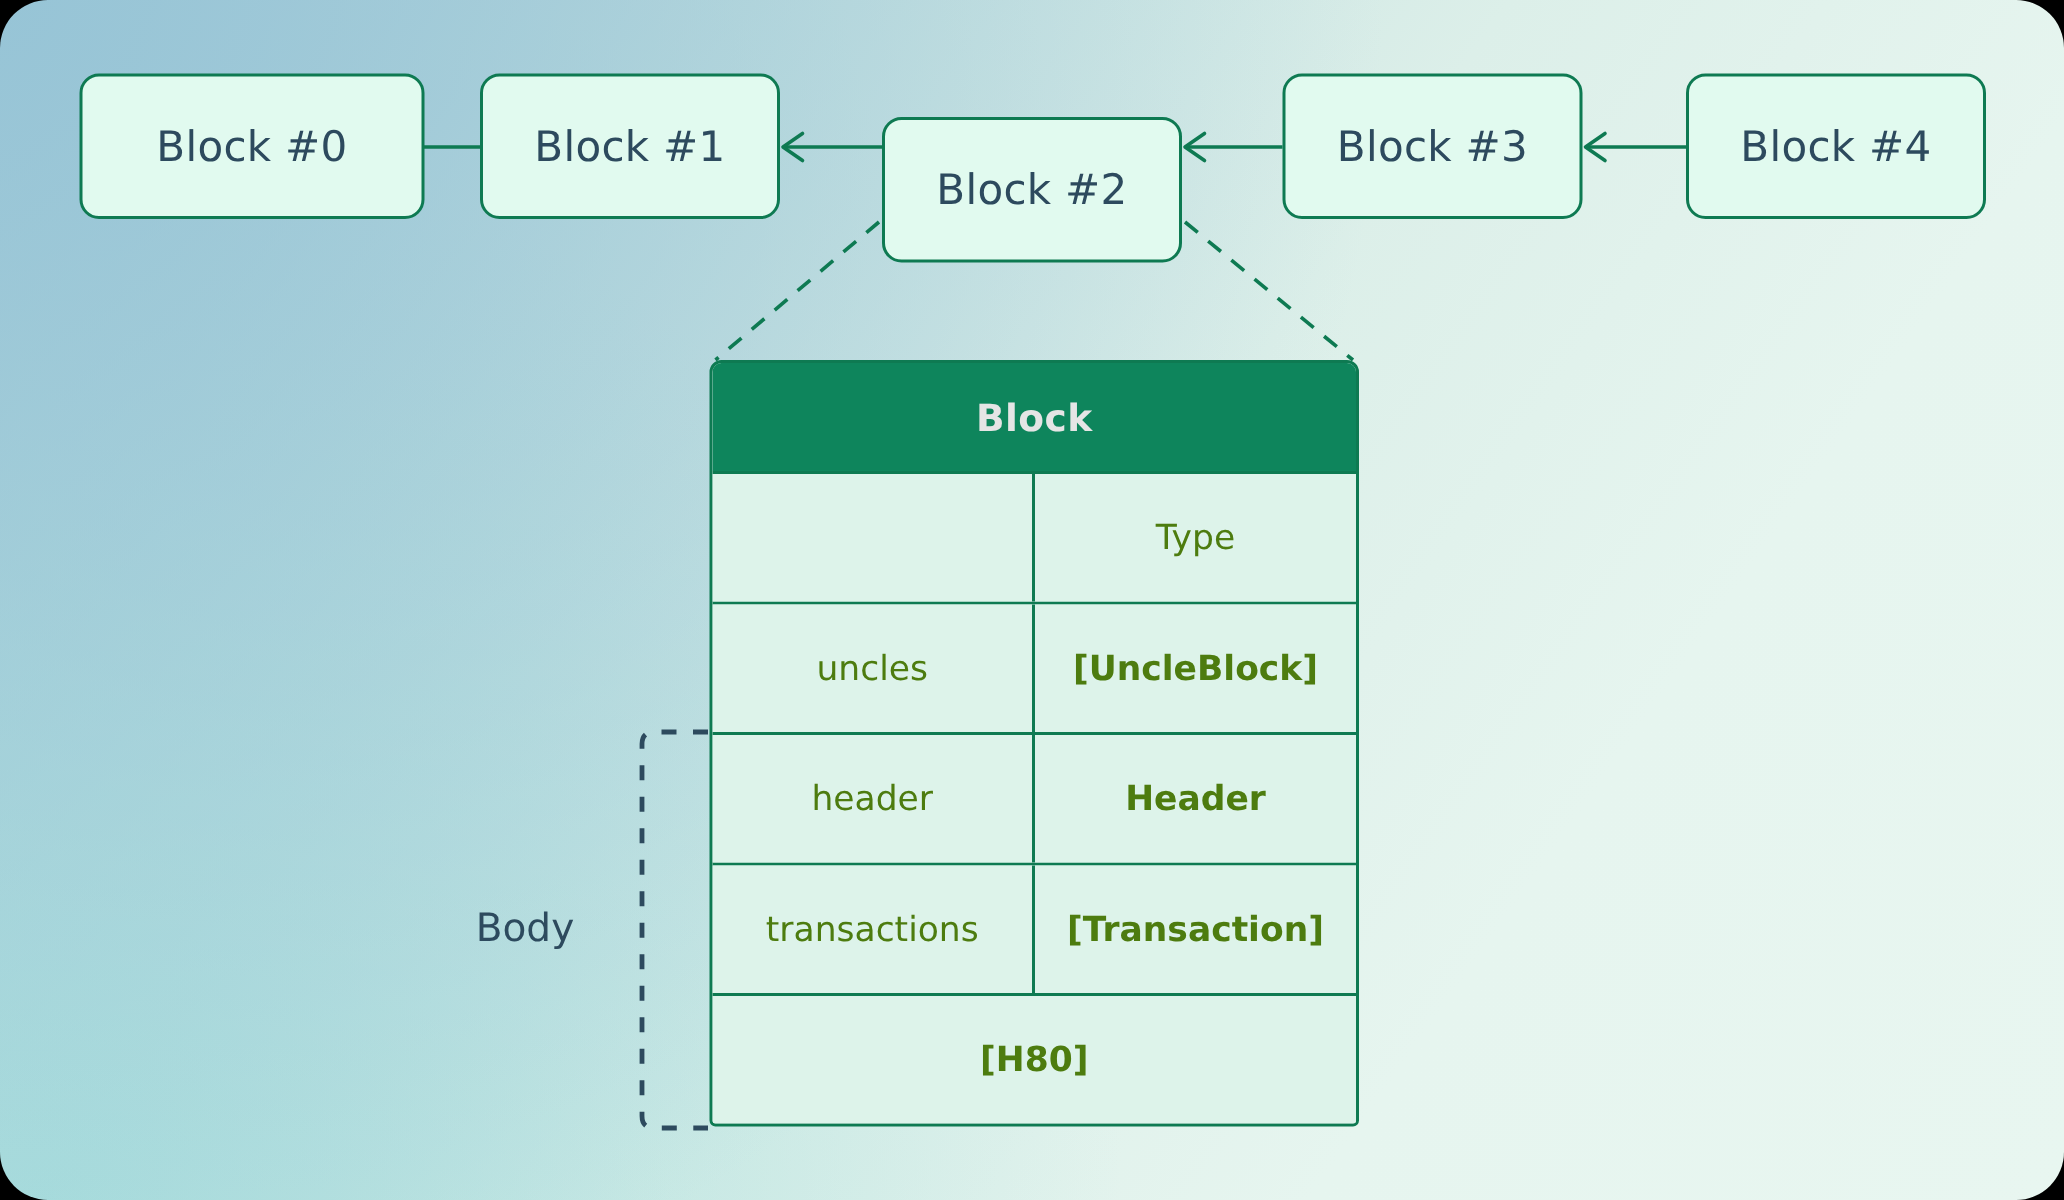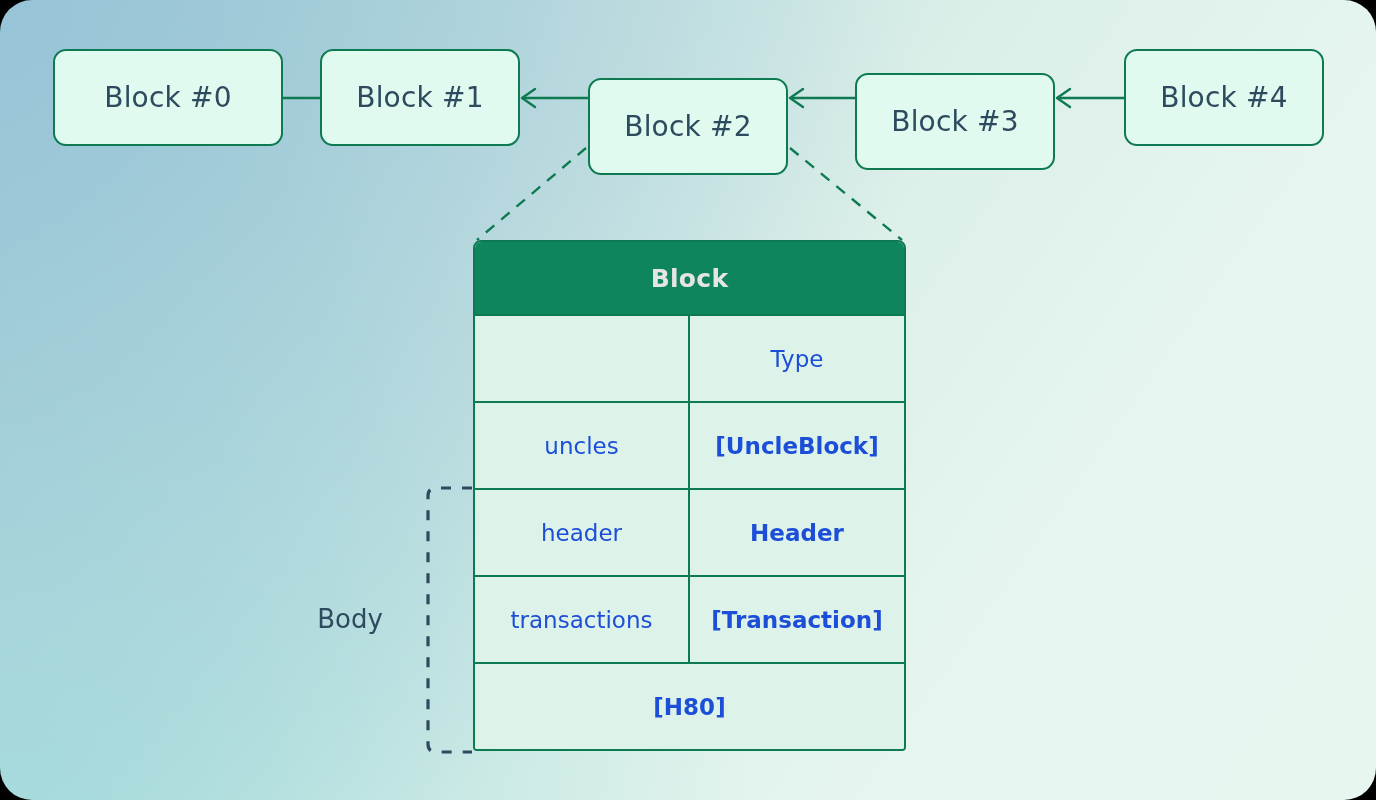--- a/index.html
+++ b/index.html
@@ -52,21 +52,21 @@
     font-size: 28px;
     color: #2d4a5e;
     font-family: "DejaVu Sans", sans-serif;
     letter-spacing: 0.2px;
     white-space: nowrap;
   }
 
   #blk0 { left: 53px;   top: 49px; width: 230px; }
   #blk1 { left: 320px;  top: 49px; width: 200px; }
   #blk2 { left: 588px;  top: 49px; width: 200px; margin-top: 29px; }
-  #blk3 { left: 855px;  top: 49px; width: 200px; margin-top: 24px; }
+  #blk3 { left: 855px;  top: 49px; width: 200px; }
   #blk4 { left: 1124px; top: 49px; width: 200px; }
 
   
   #struct-table {
     position: absolute;
     left: 473px;
     top: 240px;
     width: 433px;
     border: 2.4px solid #0e7a52;
     border-radius: 8px 8px 4px 4px;
@@ -89,21 +89,21 @@
     display: flex;
     height: 87px;
     border-top: 2.4px solid #0e7a52;
     box-sizing: border-box;
   }
   .trow:first-of-type { border-top: none; }
   .tcell {
     display: flex;
     align-items: center;
     justify-content: center;
-    color: #1d4ed8;
+    color: #4d7c0f;
     font-size: 23px;
     box-sizing: border-box;
     background: #ddf3ea;
   }
   .tcell.name {
     width: 215px;
     border-right: 2.4px solid #0e7a52;
   }
   .tcell.type {
     flex: 1;

